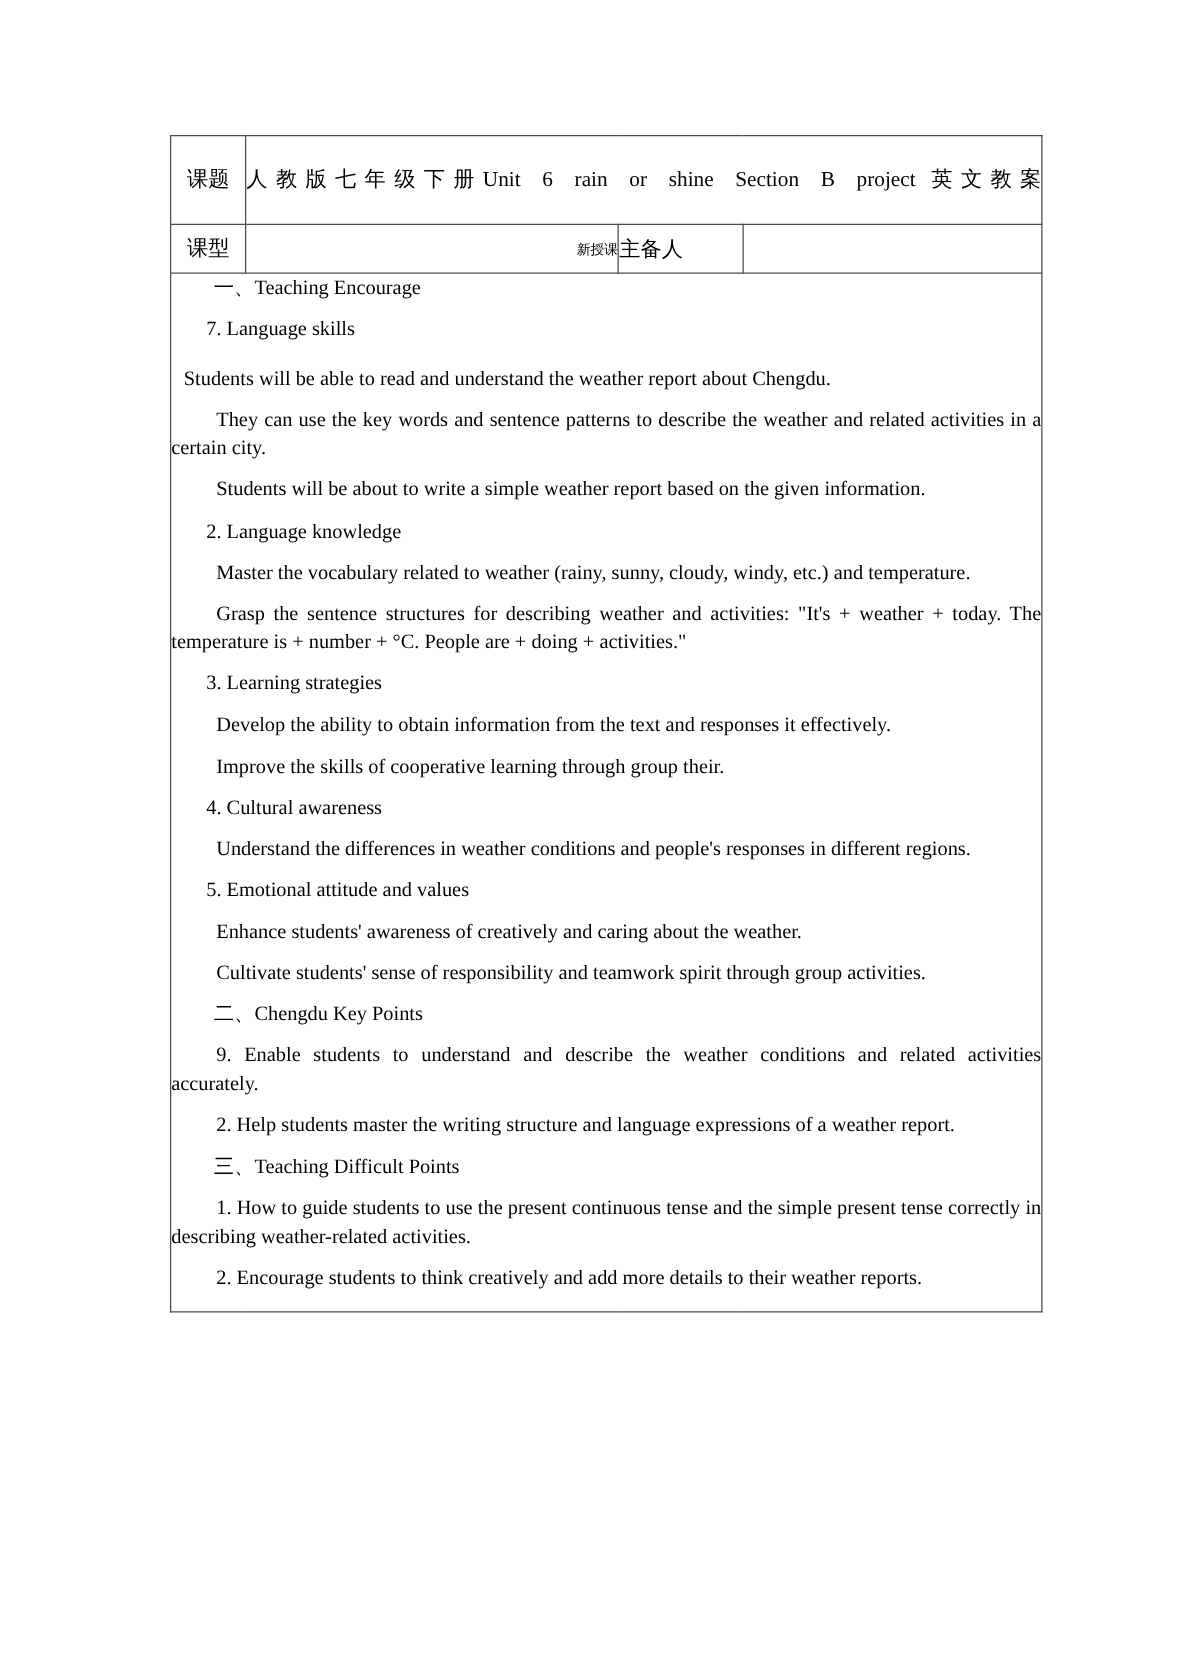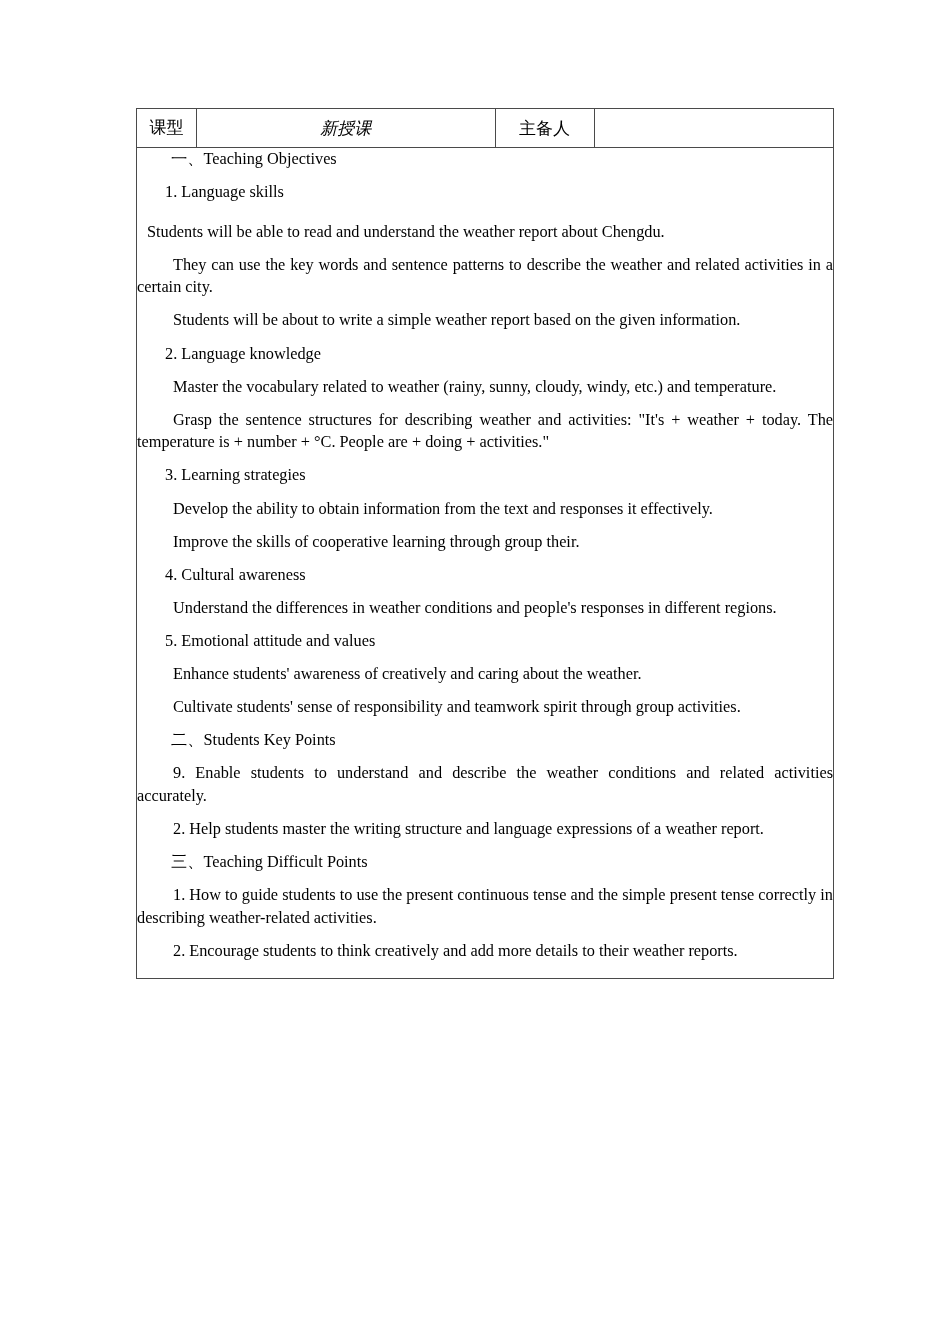--- a/index.html
+++ b/index.html
@@ -58,27 +58,26 @@
     word-spacing: 0.38em;
   }
   .cell-title .tail-cn {
     margin-left: 0.35em;
   }
 
   
   .row-type td { height: 38px; }
   .cell-type-value {
     width: 298px;
-    text-align: center;
-    font-size: 17px;
-    font-style: italic;
+    text-align: right;
+    font-size: 11px;
   }
   .cell-author-label {
     width: 99px;
-    text-align: center;
+    text-align: left;
     font-size: 17px;
   }
   .cell-author-value {
     width: 239px;
   }
 
   
   .cell-body {
     padding: 14px 16px 14px 6px;
     vertical-align: top;
@@ -107,53 +106,57 @@
 
   <table class="lesson-table">
     <colgroup>
       <col style="width:60px">
       <col style="width:298px">
       <col style="width:99px">
       <col style="width:239px">
     </colgroup>
     <tbody>
 
+      <tr class="row-title">
+        <td class="cell-label">课题</td>
+        <td class="cell-title" colspan="3"><span>人教版七年级下册</span><span class="latin-run">Unit 6 rain or shine Section B project</span><span class="tail-cn">英文教案</span></td>
+      </tr>
 
       <tr class="row-type">
         <td class="cell-label">课型</td>
         <td class="cell-type-value">新授课</td>
         <td class="cell-author-label">主备人</td>
         <td class="cell-author-value"></td>
       </tr>
 
       <tr>
         <td class="cell-body" colspan="4">
 
-          <p class="para ind-sec">一、Teaching Objectives</p>
-          <p class="para ind-num">1. Language skills</p>
+          <p class="para ind-sec">一、Teaching Encourage</p>
+          <p class="para ind-num">7. Language skills</p>
           <p class="para ind-small">Students will be able to read and understand the weather report about Chengdu.</p>
           <p class="para ind-body">They can use the key words and sentence patterns to describe the weather and related activities in a certain city.</p>
           <p class="para ind-body">Students will be about to write a simple weather report based on the given information.</p>
 
           <p class="para ind-num">2. Language knowledge</p>
           <p class="para ind-body">Master the vocabulary related to weather (rainy, sunny, cloudy, windy, etc.) and temperature.</p>
           <p class="para ind-body">Grasp the sentence structures for describing weather and activities: "It's + weather + today. The temperature is + number + °C. People are + doing + activities."</p>
 
           <p class="para ind-num">3. Learning strategies</p>
           <p class="para ind-body">Develop the ability to obtain information from the text and responses it effectively.</p>
           <p class="para ind-body">Improve the skills of cooperative learning through group their.</p>
 
           <p class="para ind-num">4. Cultural awareness</p>
           <p class="para ind-body">Understand the differences in weather conditions and people's responses in different regions.</p>
 
           <p class="para ind-num">5. Emotional attitude and values</p>
           <p class="para ind-body">Enhance students' awareness of creatively and caring about the weather.</p>
           <p class="para ind-body">Cultivate students' sense of responsibility and teamwork spirit through group activities.</p>
 
-          <p class="para ind-sec">二、Students Key Points</p>
+          <p class="para ind-sec">二、Chengdu Key Points</p>
           <p class="para ind-body">9. Enable students to understand and describe the weather conditions and related activities accurately.</p>
           <p class="para ind-body">2. Help students master the writing structure and language expressions of a weather report.</p>
 
           <p class="para ind-sec">三、Teaching Difficult Points</p>
           <p class="para ind-body">1. How to guide students to use the present continuous tense and the simple present tense correctly in describing weather-related activities.</p>
           <p class="para ind-body">2. Encourage students to think creatively and add more details to their weather reports.</p>
 
         </td>
       </tr>
 

